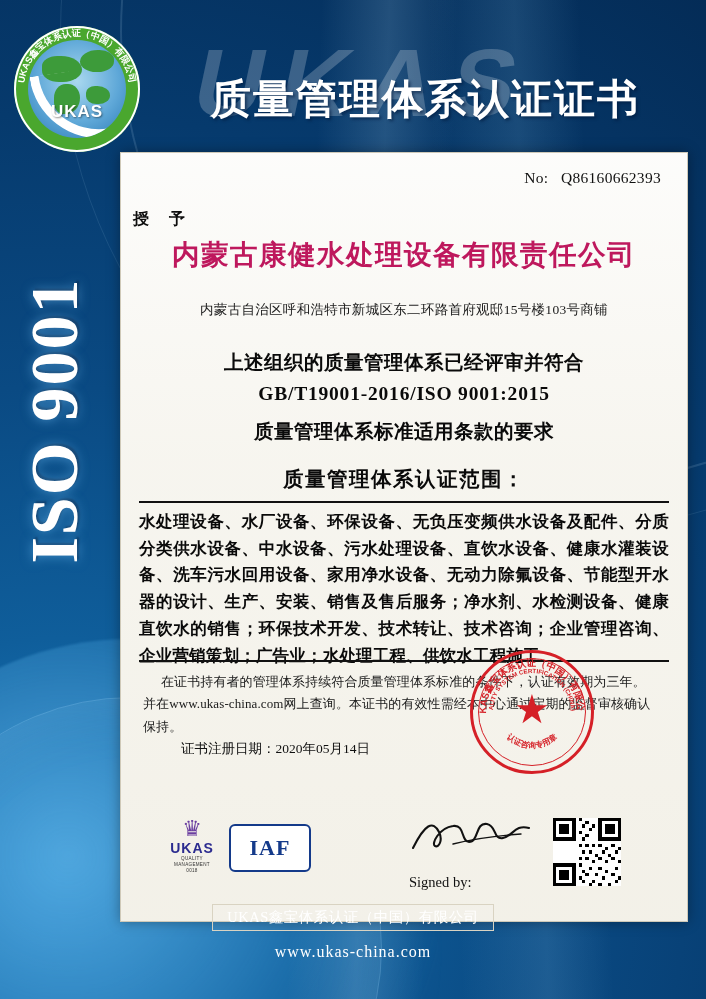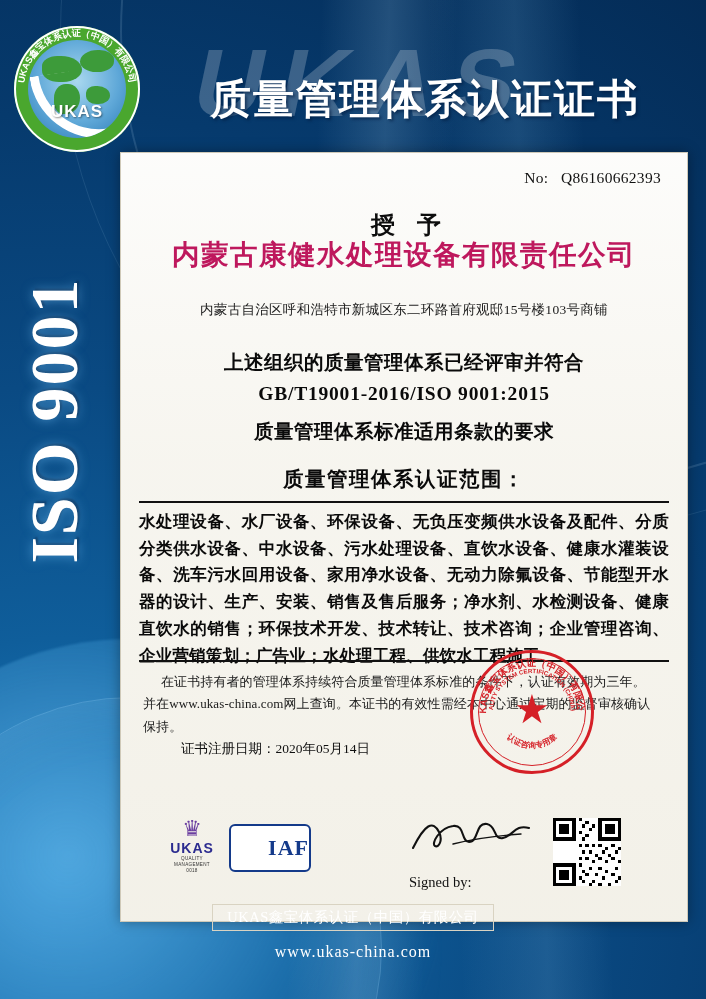--- a/index.html
+++ b/index.html
@@ -225,22 +225,22 @@
     top: 16px;
     font-size: 15.5px;
     color: #111111;
     letter-spacing: 0.3px;
   }
 
   .awarded-to {
     position: absolute;
     left: 0; right: 0;
     top: 56px;
-    text-align: center;
-    font-size: 24px;
+    text-align: left;
+    font-size: 16px;
     font-weight: bold;
     letter-spacing: 8px;
     color: #0d0d0d;
     margin-left: 12px;
   }
   .company {
     position: absolute;
     left: 0; right: 0;
     top: 84px;
     text-align: center;
@@ -367,21 +367,21 @@
   }
   .mark-iaf {
     position: absolute;
     left: 68px; top: 16px;
     width: 78px; height: 44px;
     border: 2px solid #143a8a;
     border-radius: 6px;
     background: #ffffff;
     display: flex;
     align-items: center;
-    justify-content: flex-end;
+    justify-content: center;
   }
   .mark-iaf .t {
     font-family: "Liberation Serif", serif;
     font-weight: bold;
     font-size: 22px;
     color: #143a8a;
     letter-spacing: 1px;
   }
   .mark-cnas {
     position: absolute;

